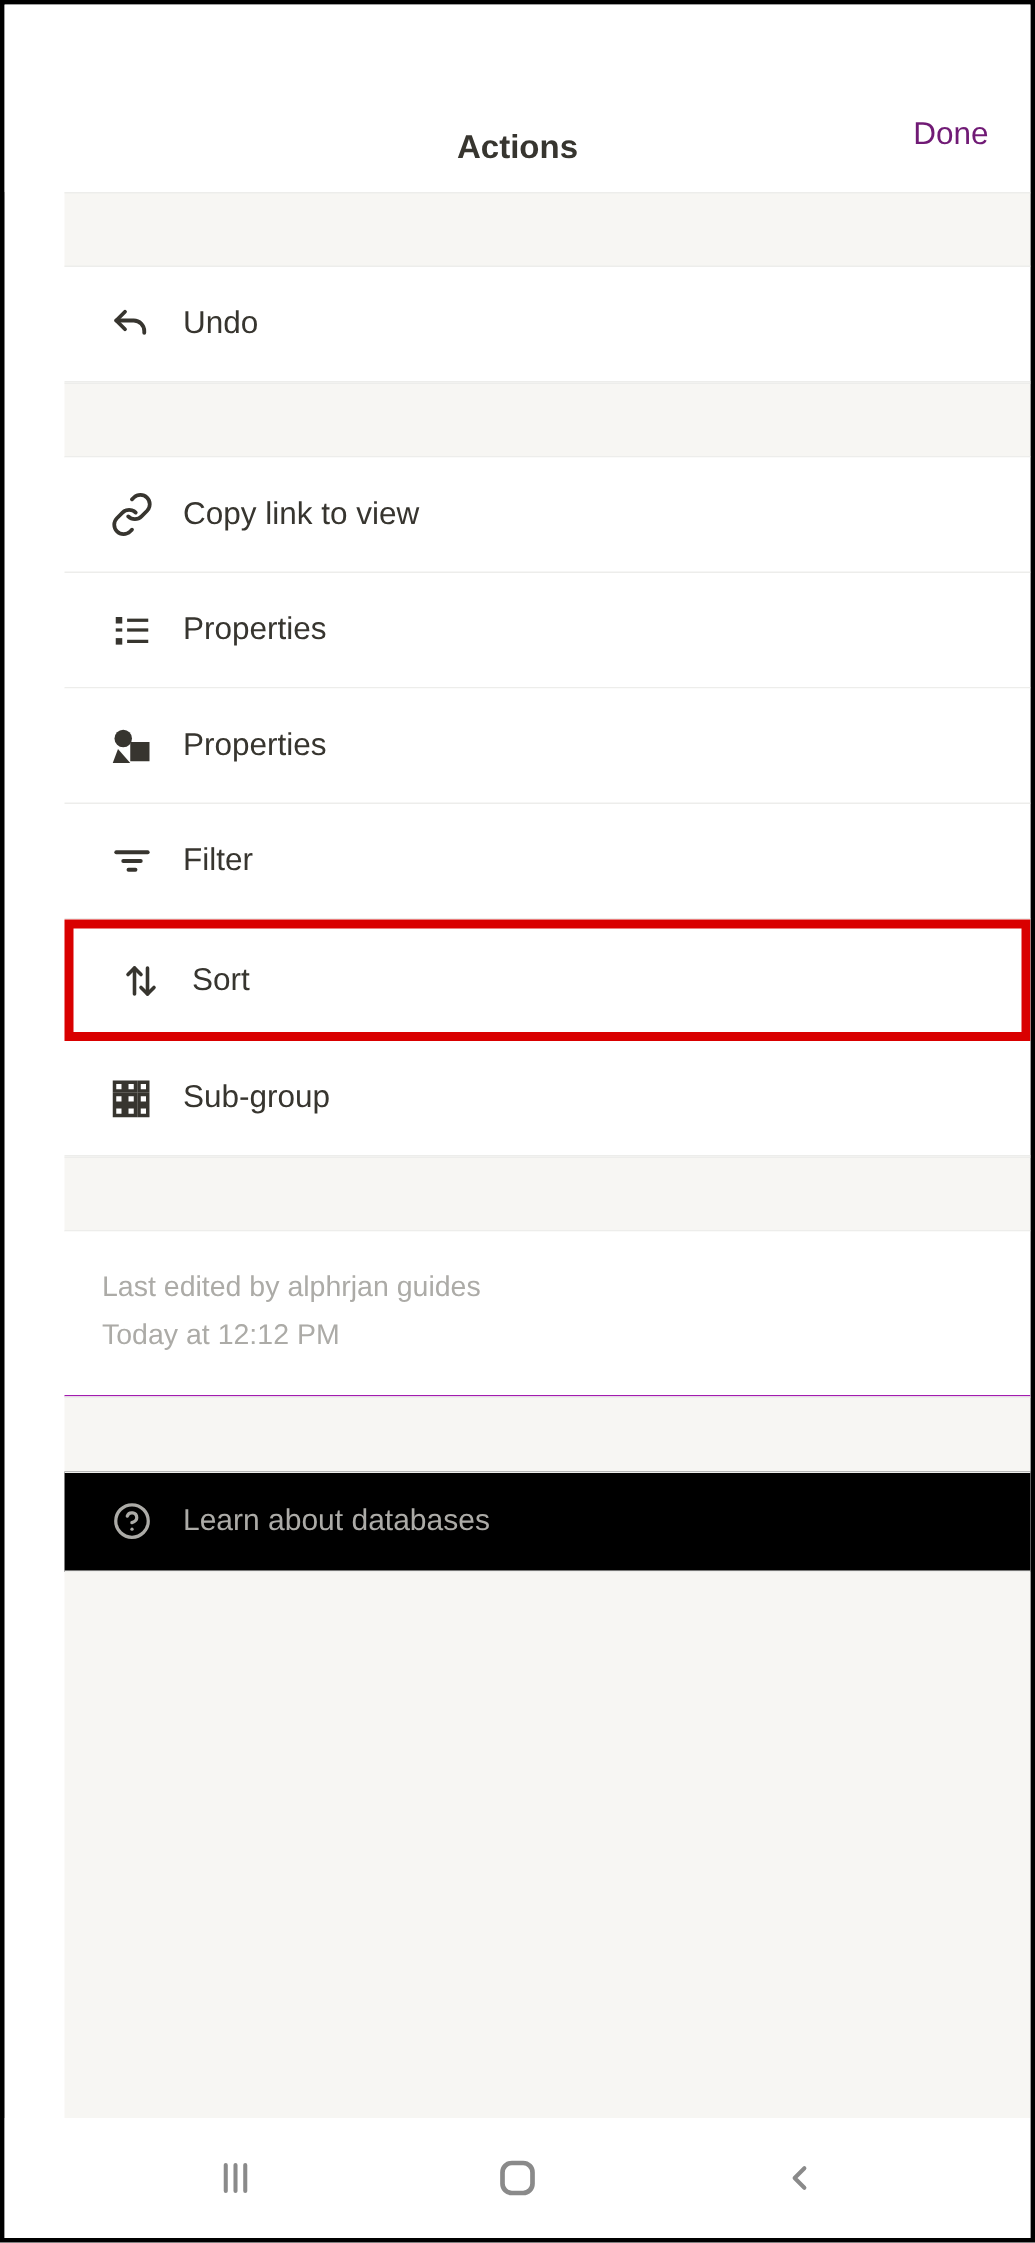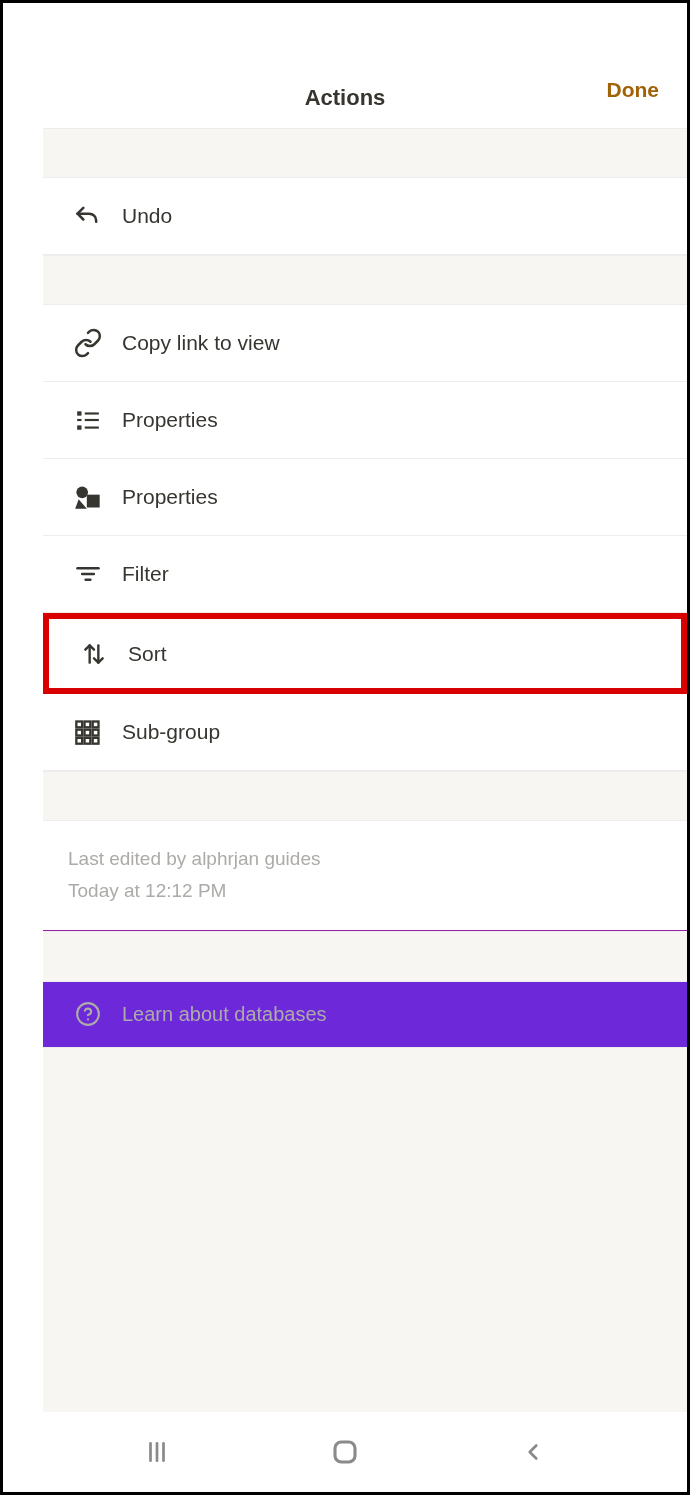--- a/index.html
+++ b/index.html
@@ -28,22 +28,22 @@
     .header-title {
       font-size: 22px;
       font-weight: 600;
       color: #37352f;
     }
     .done-btn {
       position: absolute;
       right: 28px;
       top: 75px;
       font-size: 21px;
-      font-weight: 700;
-      color: #a16207;
+      font-weight: 400;
+      color: #701a75;
       cursor: pointer;
     }
     .spacer {
       background: #f7f6f3;
       height: 50px;
       border-top: 1px solid #ededeb;
       border-bottom: 1px solid #ededeb;
     }
     .spacer-small {
       background: #f7f6f3;
@@ -86,21 +86,21 @@
     .meta-text {
       font-size: 19px;
       color: #acaba7;
       line-height: 1.7;
     }
     .learn-item {
       display: flex;
       align-items: center;
       height: 67px;
       padding: 0 25px;
-      background: #6d28d9;
+      background: #000000;
       border-top: 1px solid #ededeb;
       border-bottom: 1px solid #ededeb;
       cursor: pointer;
     }
     .learn-label {
       font-size: 20px;
       color: #acaba7;
     }
     .blank-fill {
       background: #f7f6f3;

